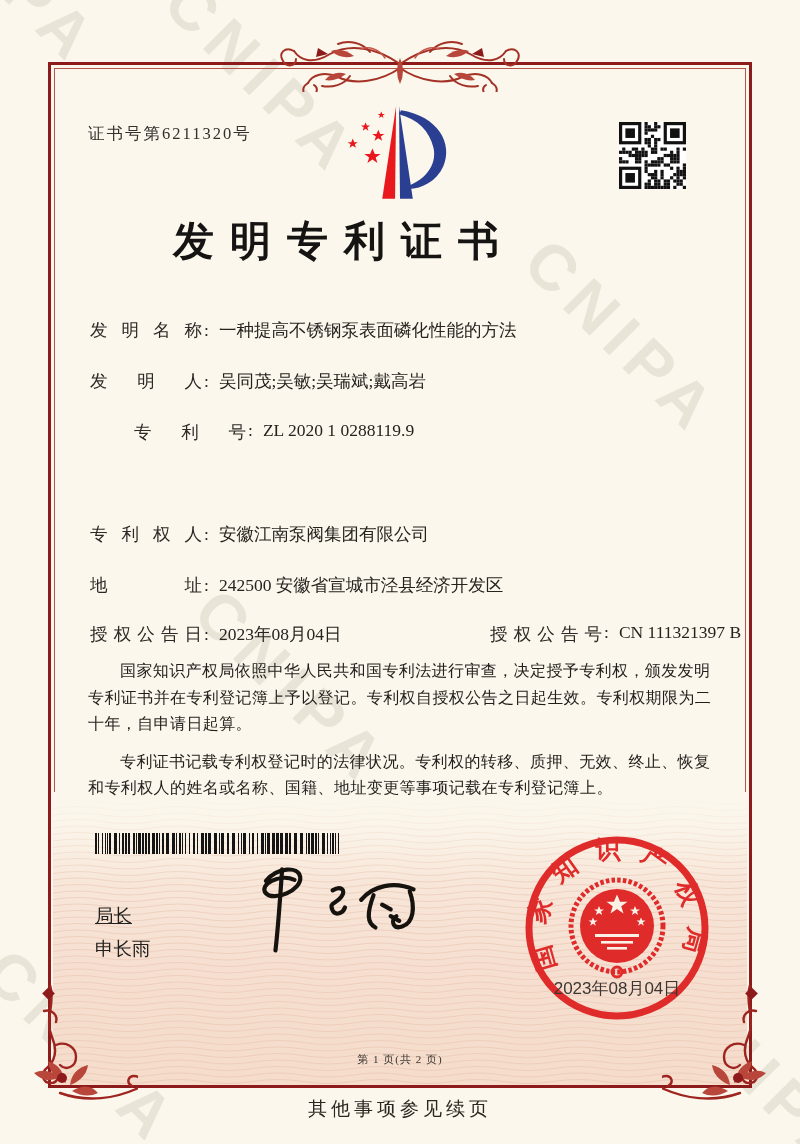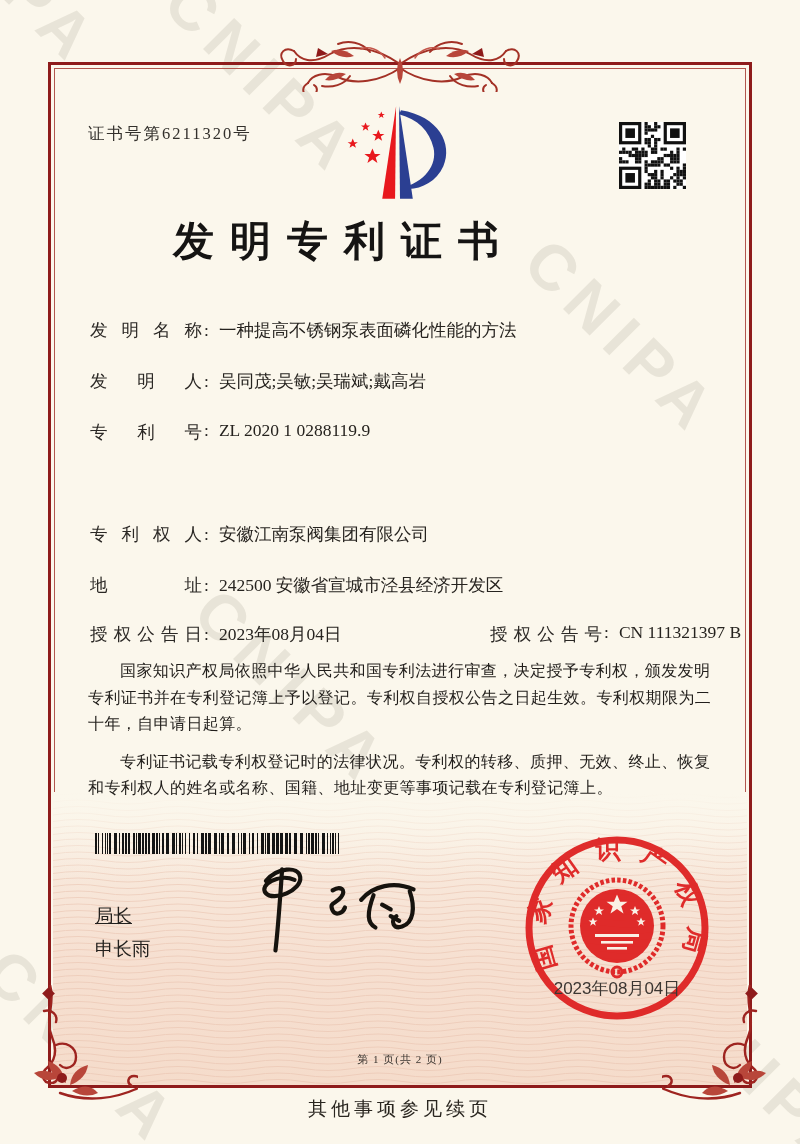--- a/index.html
+++ b/index.html
@@ -340,21 +340,21 @@
   </svg>
 
   <div class="title">发明专利证书</div>
 
   <div class="field-row" style="top:318px;">
     <span class="field-label">发明名称</span><span class="field-colon">:</span><span class="field-value">一种提高不锈钢泵表面磷化性能的方法</span>
   </div>
   <div class="field-row" style="top:369px;">
     <span class="field-label">发明人</span><span class="field-colon">:</span><span class="field-value">吴同茂;吴敏;吴瑞斌;戴高岩</span>
   </div>
-  <div class="field-row" style="top:420px;">
+  <div class="field-row" style="top:420px;margin-left:44px;">
     <span class="field-label">专利号</span><span class="field-colon">:</span><span class="field-value">ZL 2020 1 0288119.9</span>
   </div>
   <div class="field-row" style="top:522px;">
     <span class="field-label">专利权人</span><span class="field-colon">:</span><span class="field-value">安徽江南泵阀集团有限公司</span>
   </div>
   <div class="field-row" style="top:573px;">
     <span class="field-label">地址</span><span class="field-colon">:</span><span class="field-value">242500 安徽省宣城市泾县经济开发区</span>
   </div>
   <div class="field-row" style="top:622px; width:660px;">
     <span class="field-label">授权公告日</span><span class="field-colon">:</span><span class="field-value">2023年08月04日</span>

